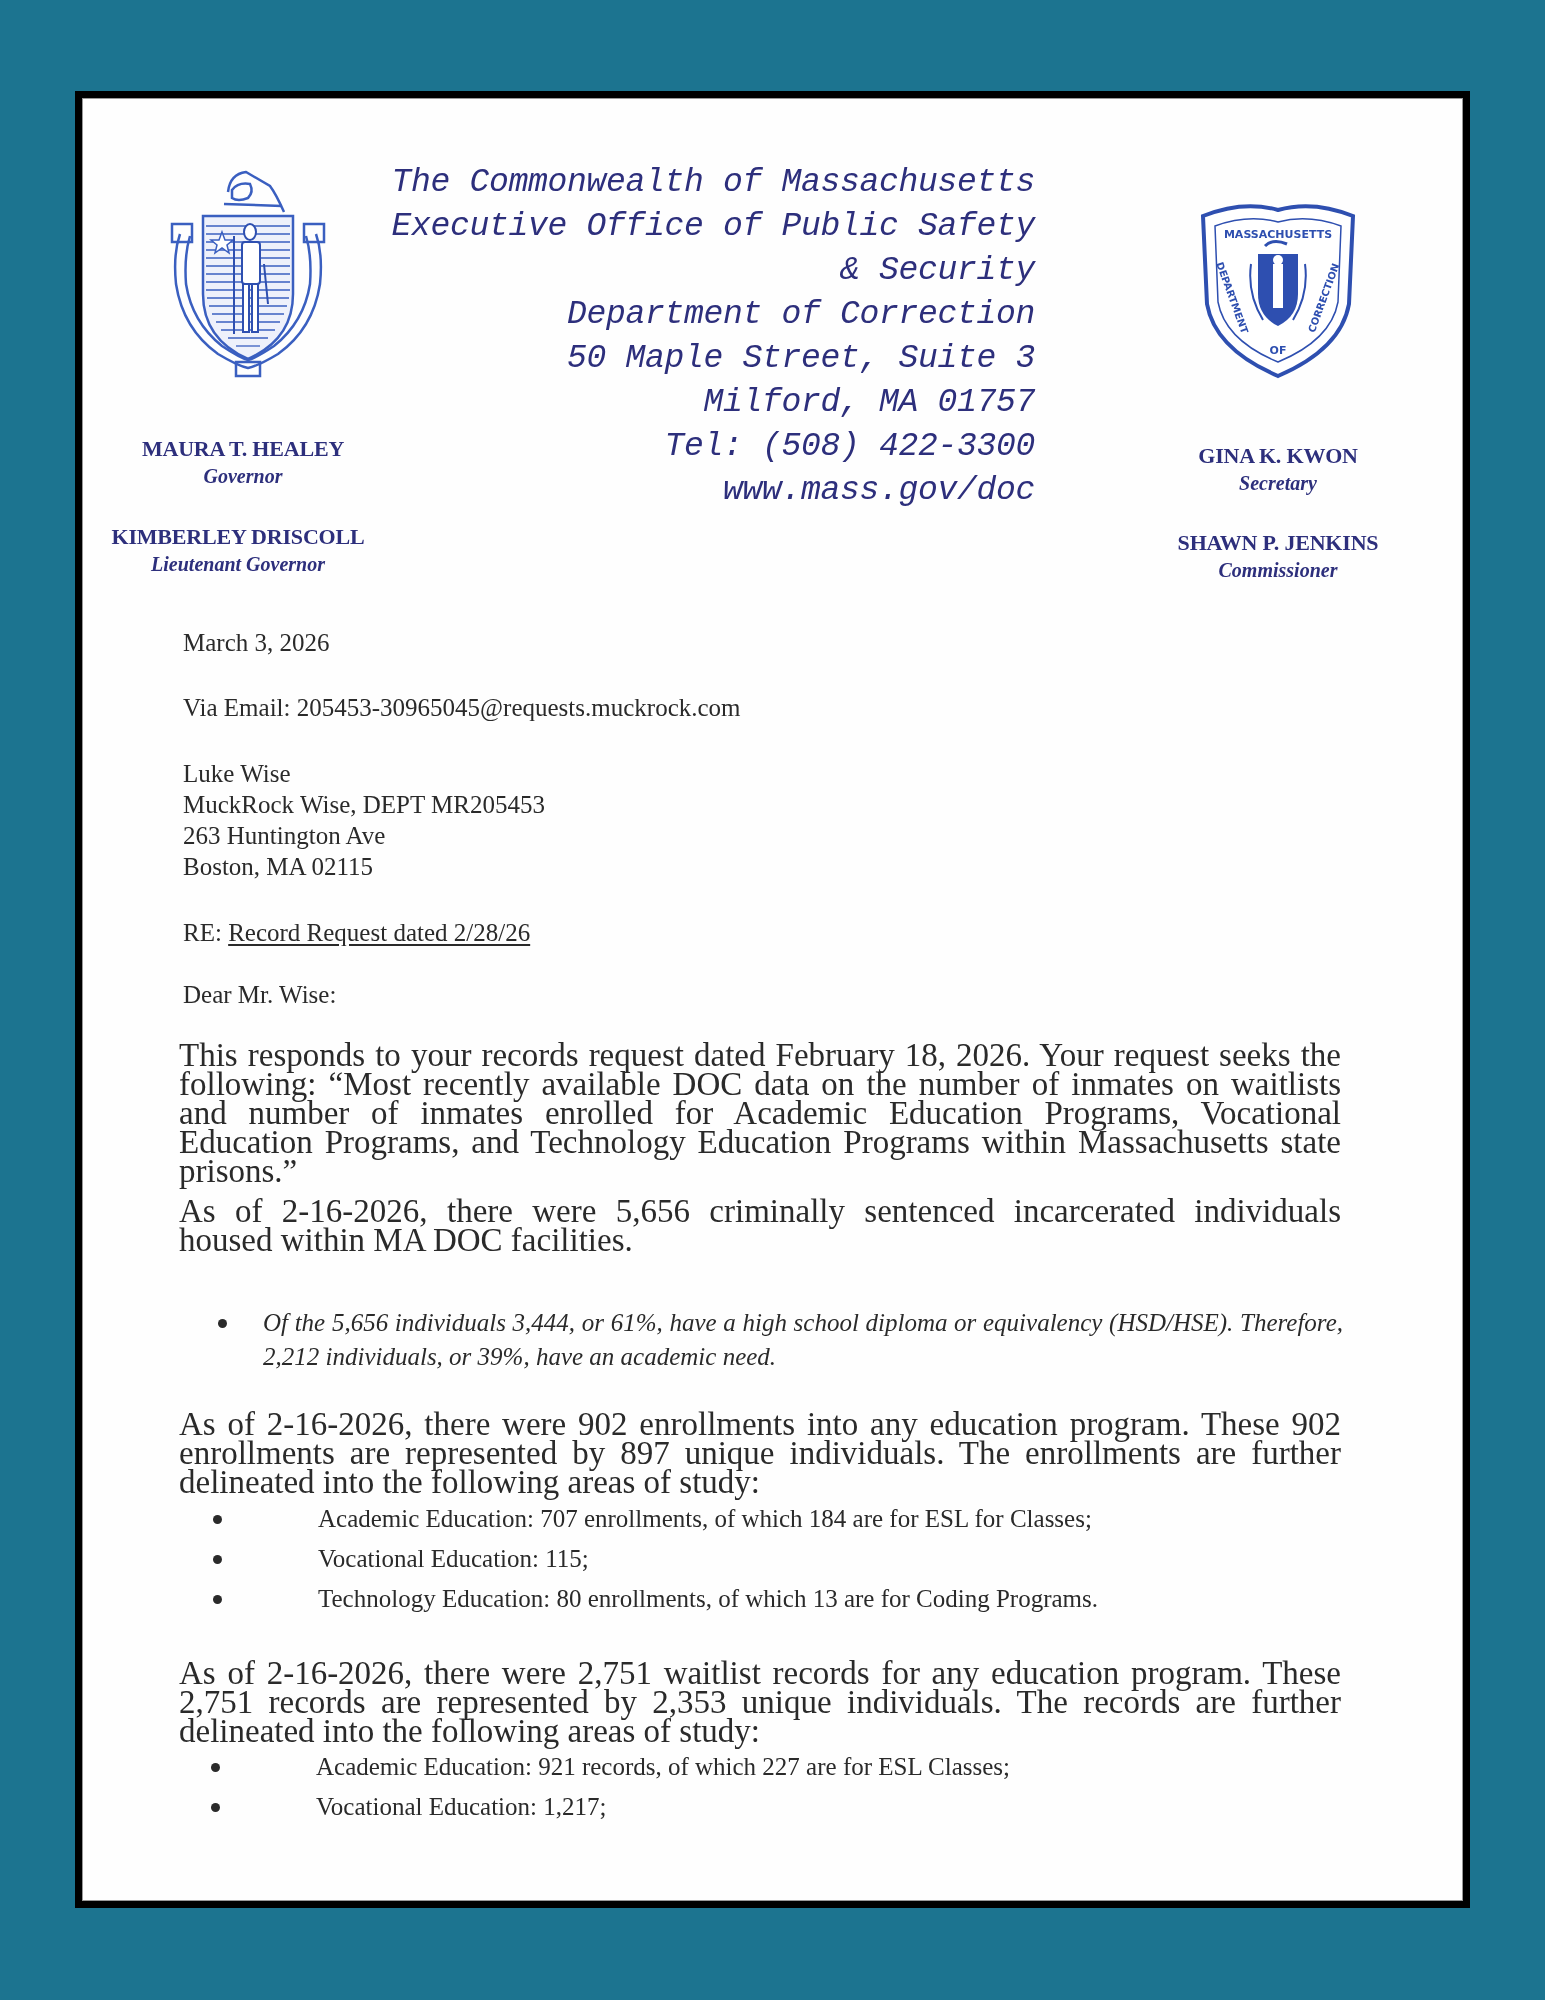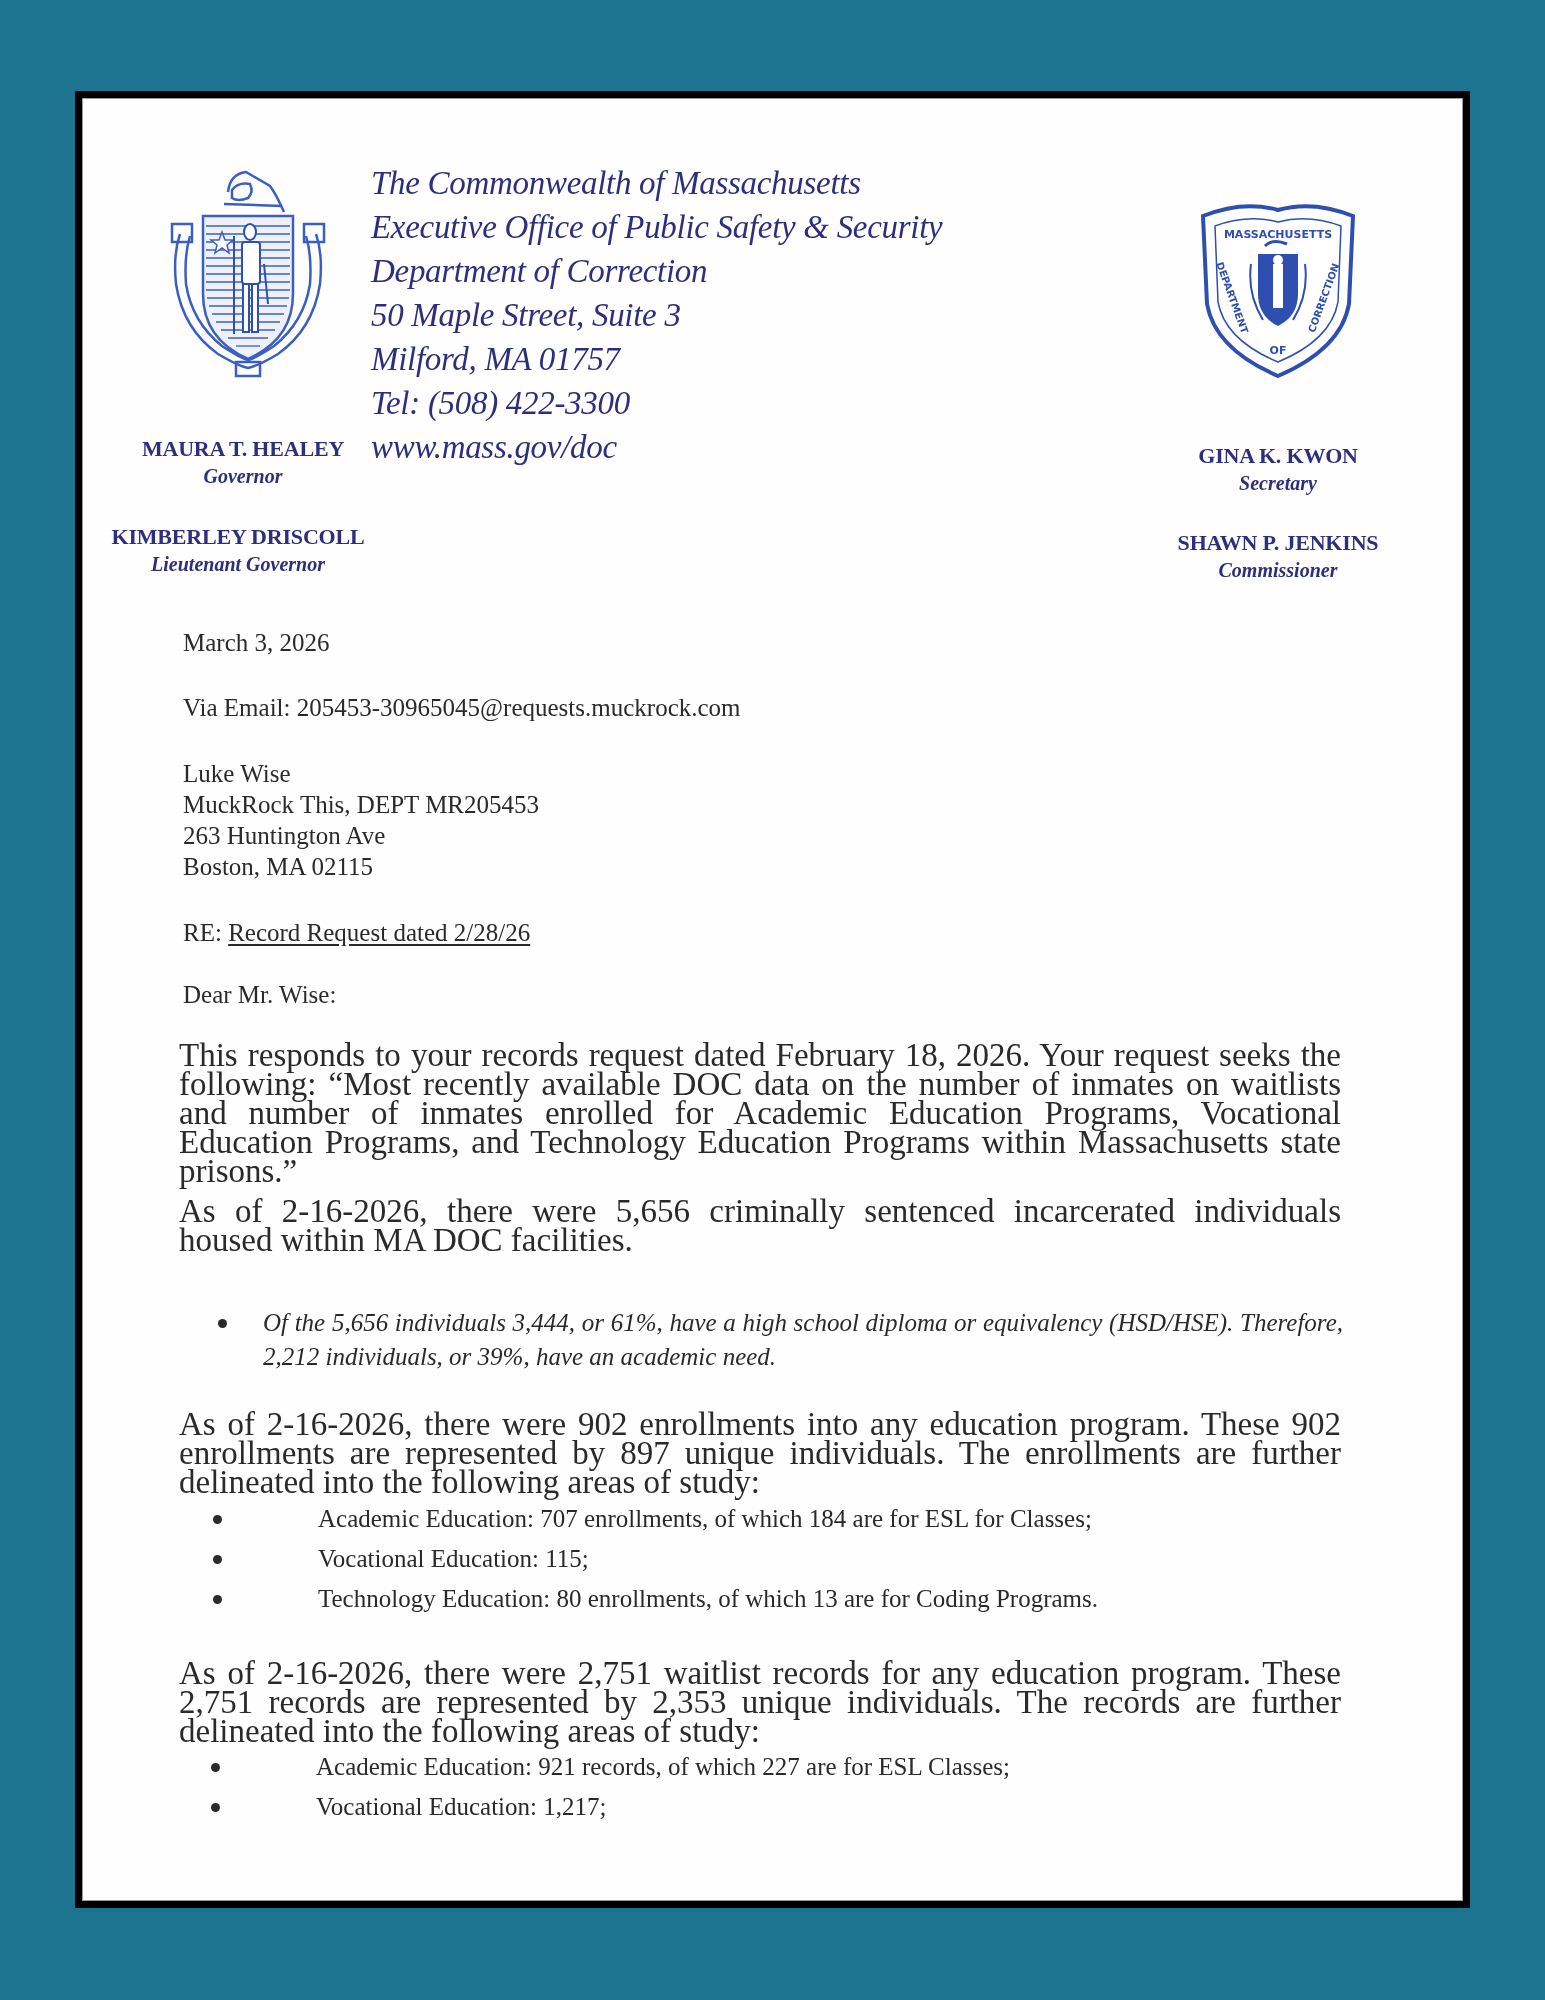--- a/index.html
+++ b/index.html
@@ -26,23 +26,23 @@
   
   .seal-left {
     position: absolute; left: 75px; top: 55px;
     width: 180px; height: 230px;
   }
   .seal-right {
     position: absolute; left: 1110px; top: 95px;
     width: 170px; height: 190px;
   }
   .letterhead {
-    position: absolute; left: 288px; top: 62px; width: 680px;
-    text-align: left;
-    font-family: Liberation Serif, serif;
+    position: absolute; left: 272px; top: 62px; width: 680px;
+    text-align: right;
+    font-family: Liberation Mono, monospace;
     font-style: italic;
     color: #2d2f7c;
   }
   .letterhead .lh-line {
     font-size: 33px; line-height: 44px; letter-spacing: -0.3px;
   }
   .official {
     position: absolute; text-align: center; color: #2d2f7c;
     font-family: "Liberation Serif", serif;
   }
@@ -185,21 +185,21 @@
     <div class="official off-jenkins">
       <div class="name">SHAWN P. JENKINS</div>
       <div class="title">Commissioner</div>
     </div>
 
     <div class="body-text date">March 3, 2026</div>
     <div class="body-text via">Via Email: 205453-30965045@requests.muckrock.com</div>
 
     <div class="body-text address">
       <div>Luke Wise</div>
-      <div>MuckRock This, DEPT MR205453</div>
+      <div>MuckRock Wise, DEPT MR205453</div>
       <div>263 Huntington Ave</div>
       <div>Boston, MA 02115</div>
     </div>
 
     <div class="body-text re">
       <span>RE: </span><u>Record Request dated 2/28/26</u>
     </div>
 
     <div class="body-text salutation">Dear Mr. Wise:</div>
 

